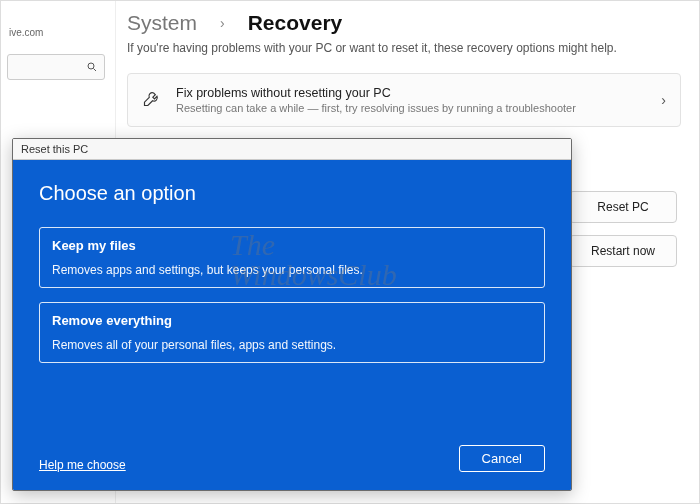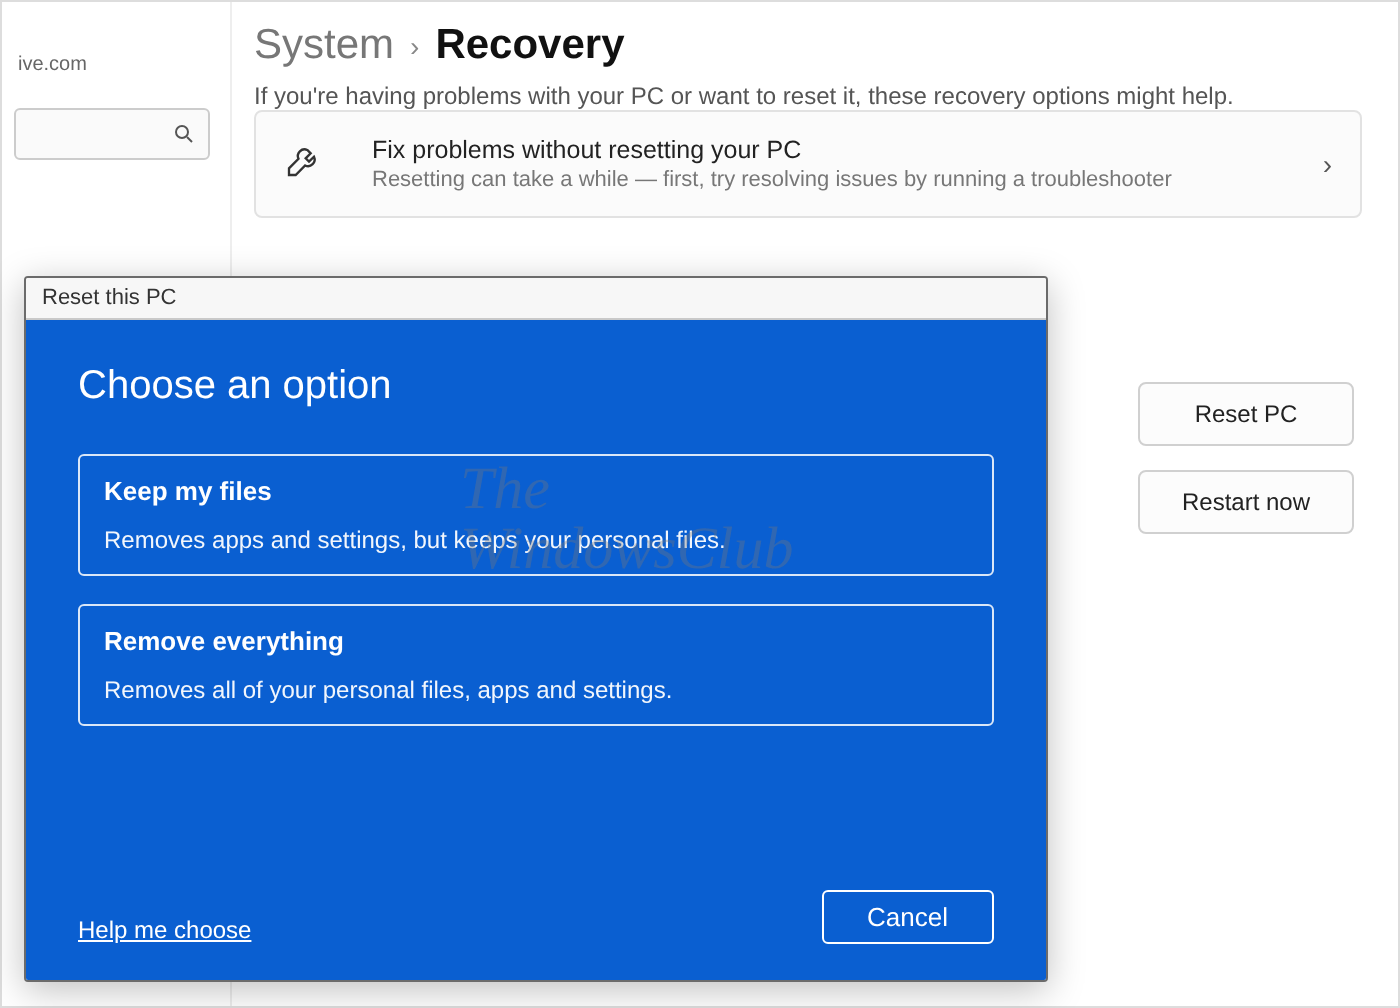--- a/index.html
+++ b/index.html
@@ -38,29 +38,30 @@
     border-radius: 3px;
     background: #fafafa;
     display:flex; align-items:center; justify-content:flex-end;
     padding-right:6px;
   }
   .search-box svg { width:12px; height:12px; stroke:#555; fill:none; stroke-width:2; }
   .main {
     position: absolute;
     left: 126px; top: 10px; right: 18px;
   }
-  .breadcrumb { font-size: 21px; font-weight: 400; color:#777; display:flex; align-items:center; gap:8px; }
+  .breadcrumb { font-size: 21px; font-weight: 400; color:#777; display:flex; align-items:center; gap:23px; }
   .breadcrumb .current { color:#111; font-weight:600; }
   .breadcrumb .chev { color:#888; font-size:14px; }
   .subtext { font-size: 12px; color:#555; margin-top:6px; }
   .card {
+    margin-top: 18px;
     border: 1px solid #e2e2e2;
     border-radius: 4px;
     padding: 12px 14px;
-    display:flex; align-items:center; gap:24px;
+    display:flex; align-items:center; gap:14px;
     background:#fbfbfb;
   }
   .card .iconbox svg { width:20px; height:20px; stroke:#333; fill:none; stroke-width:1.4; }
   .card .t1 { font-size:12.5px; color:#222; }
   .card .t2 { font-size:11px; color:#777; margin-top:2px; }
   .card .chev-right { margin-left:auto; color:#555; font-size:14px; }
   .side-buttons {
     position: absolute;
     right: 22px; top: 190px;
     width: 108px;
@@ -74,21 +75,21 @@
     font-size: 12px;
     color:#222;
     cursor:pointer;
   }
   .side-buttons button.disabled { color:#aaa; }
   
   .dialog-wrap {
     position:absolute;
     left: 12px;
     top: 138px;
-    width: 512px;
+    width: 560px;
     border: 1px solid #6b6b6b;
     box-shadow: 0 4px 18px rgba(0,0,0,0.25);
     background:#fff;
     border-radius: 2px;
     overflow:hidden;
   }
   .dialog-title {
     font-size: 11px;
     padding: 4px 8px;
     border-bottom: 1px solid #c9c9c9;

